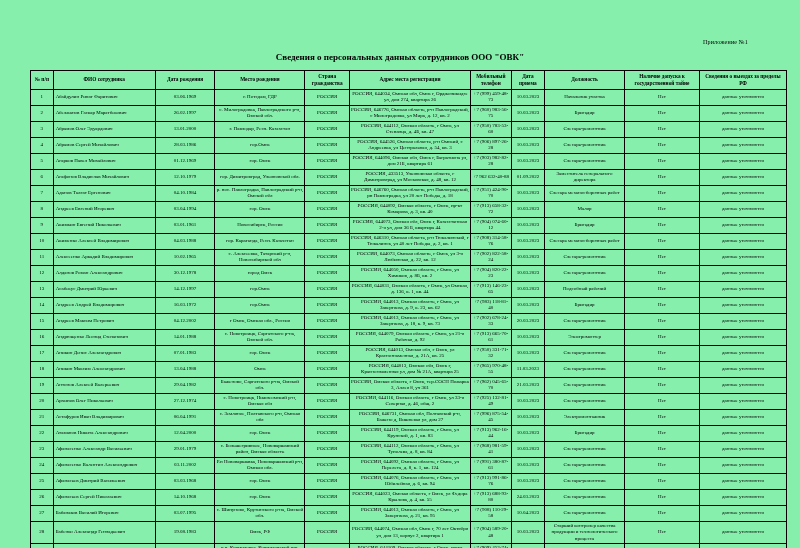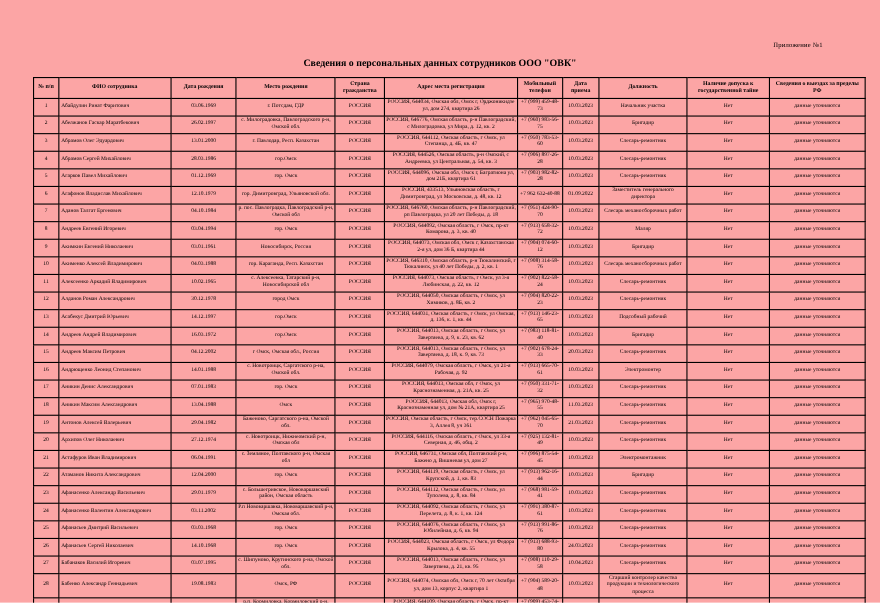--- a/index.html
+++ b/index.html
@@ -3,21 +3,21 @@
 <meta charset="utf-8">
 <style>
   html,body { margin:0; padding:0; background:#ffffff; }
   body {
     width:800px; height:548px;
     font-family:"Liberation Serif", serif;
     color:#000;
     position:relative;
     overflow:hidden;
   }
-  .page { position:absolute; inset:0; background:#fca5a5; }
+  .page { position:absolute; inset:0; background:#86efac; }
   .annotation {
     position:absolute; top:39px; right:52px;
     font-size:6px; letter-spacing:0.2px;
   }
   .doc-title {
     position:absolute; top:52px; left:0; width:100%;
     text-align:center; font-weight:bold; font-size:9px;
   }
   table.employees {
     position:absolute; top:70px; left:30px;

